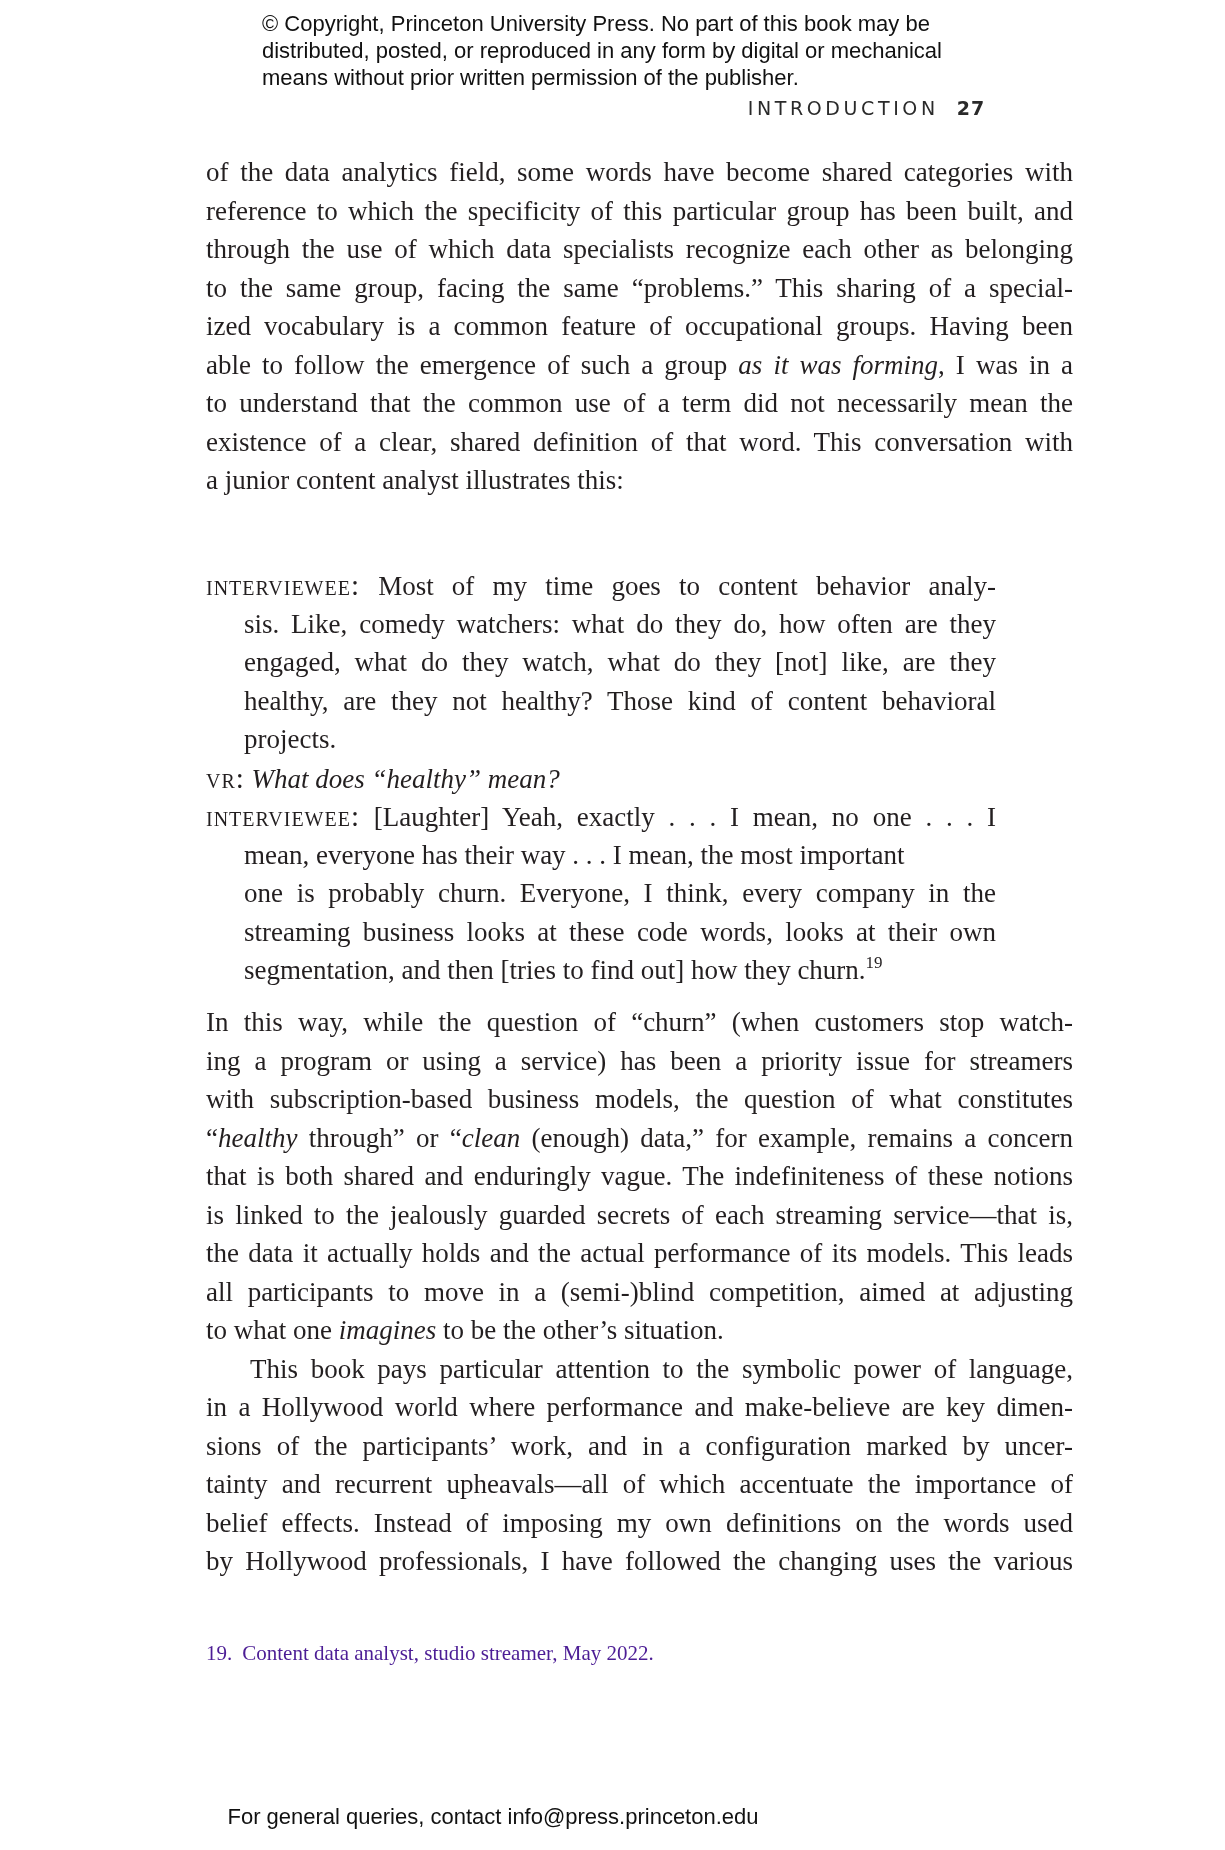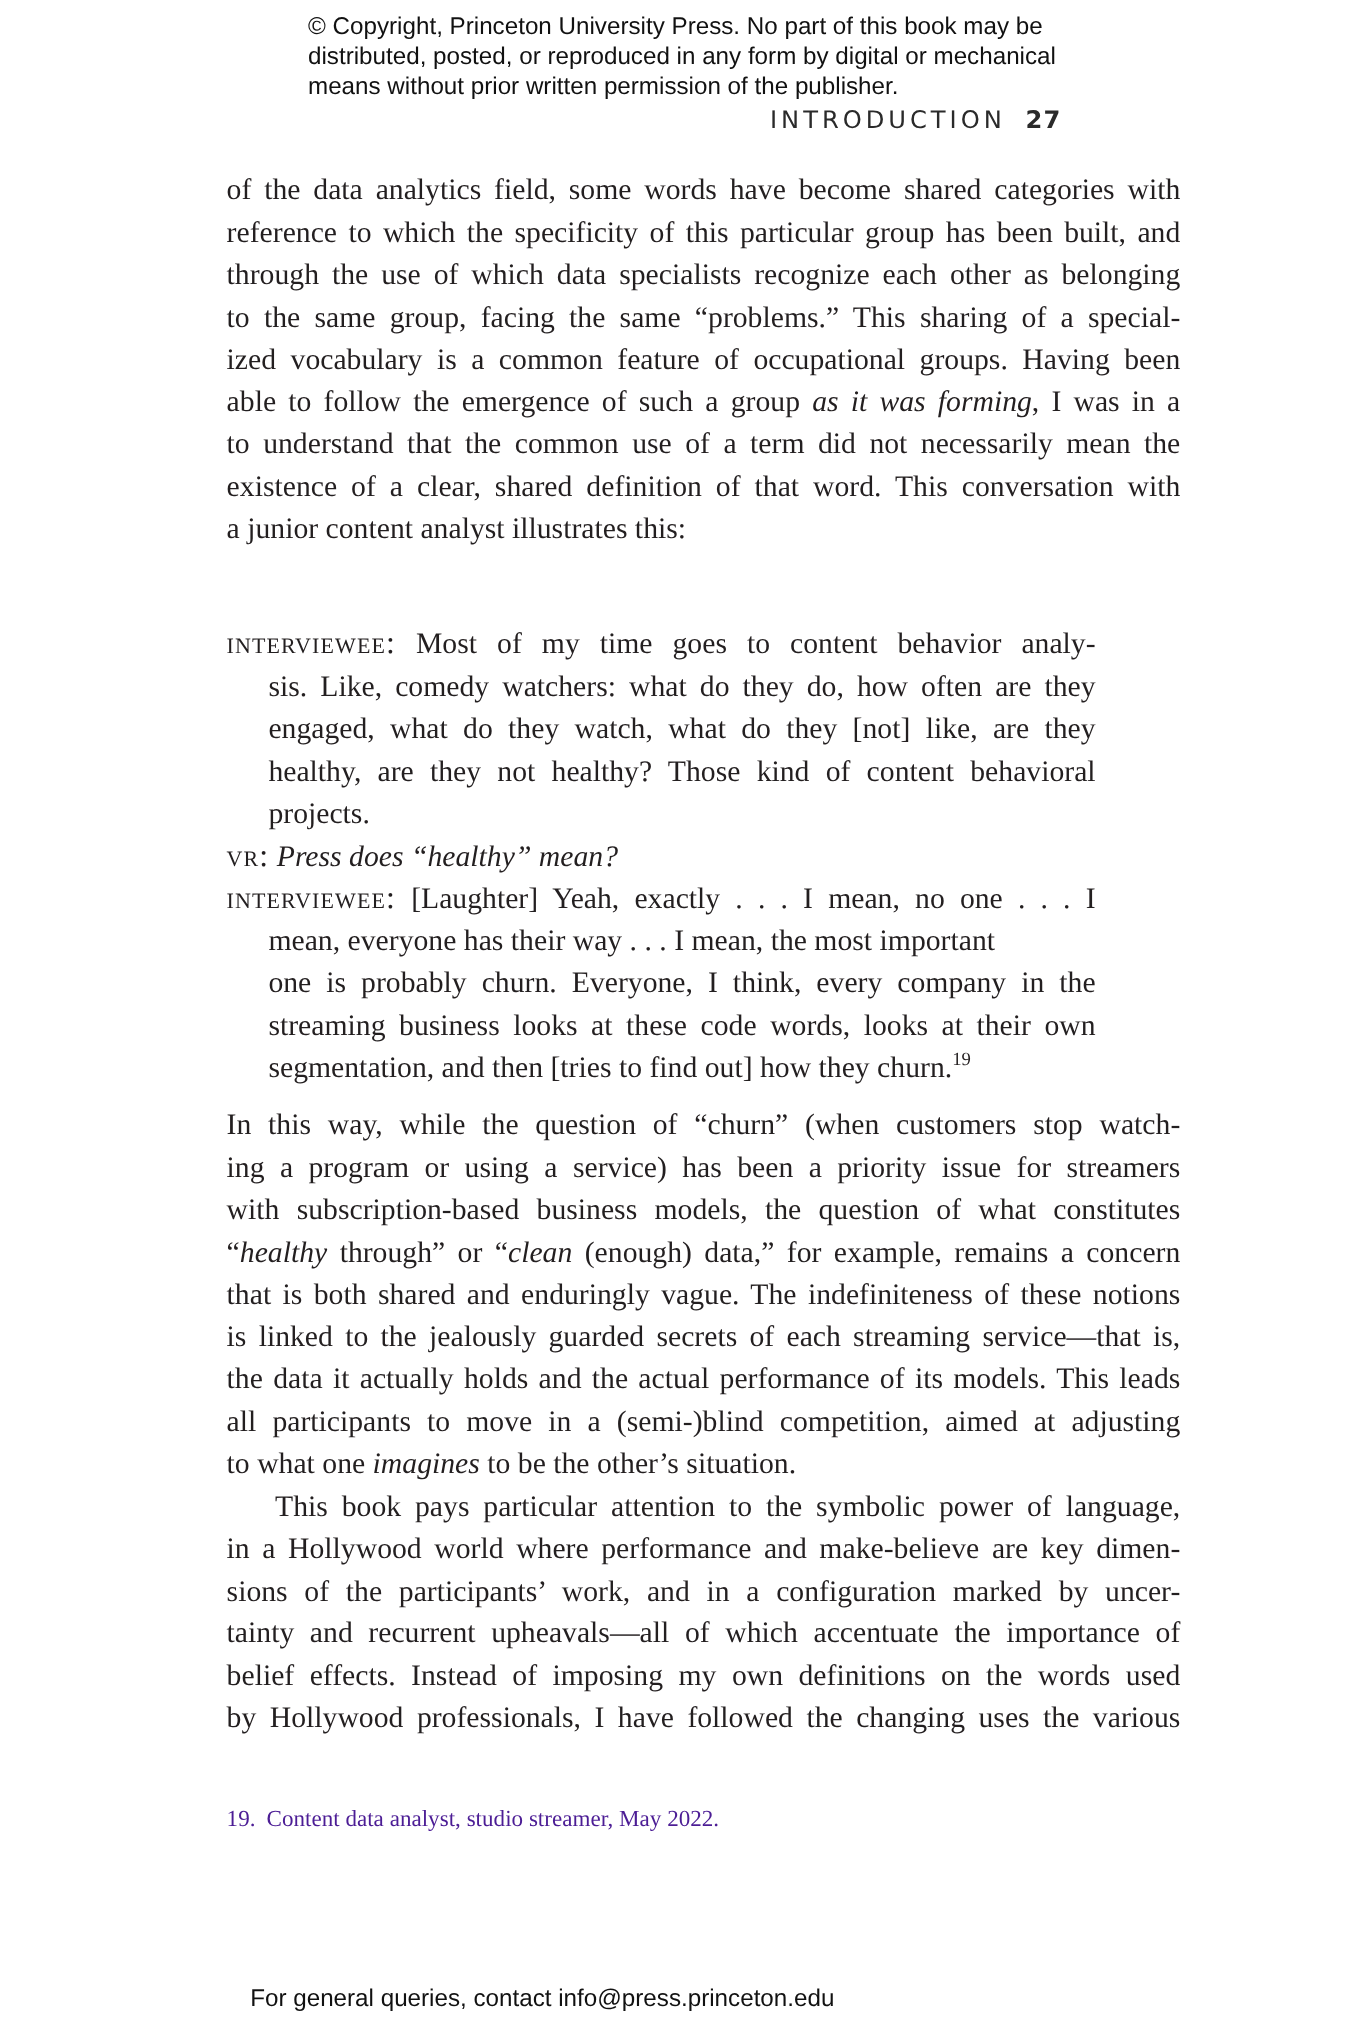--- a/index.html
+++ b/index.html
@@ -1,24 +1,24 @@
 <!DOCTYPE html>
 <html><head>
 <meta charset="utf-8">
 <style>
   html, body { margin: 0; padding: 0; background: #ffffff; }
   body { width: 1225px; height: 1850px; position: relative; overflow: hidden; color: #231f20; }
   .copyright {
-    position: absolute; left: 280px; top: 10px; width: 720px;
+    position: absolute; left: 262px; top: 10px; width: 720px;
     font-family: "Liberation Sans", sans-serif; font-size: 22px; line-height: 27px; color: #111;
   }
   .copyright div { white-space: nowrap; }
   .running-head {
-    position: absolute; left: 700px; top: 97px; width: 333px; text-align: left;
-    font-family: "DejaVu Sans", sans-serif; font-size: 22px; color: #2a2a2a; white-space: nowrap;
+    position: absolute; left: 700px; top: 97px; width: 333px; text-align: center;
+    font-family: "DejaVu Sans", sans-serif; font-size: 19px; color: #2a2a2a; white-space: nowrap;
   }
   .running-head .section { letter-spacing: 3.6px; }
   .running-head .pageno { font-weight: bold; margin-left: 18px; letter-spacing: 1px; }
   .body-text {
     position: absolute; left: 166px; width: 867px;
     font-family: "Liberation Serif", serif; font-size: 27px; color: #231f20; margin-left: 40px;
   }
   .line { height: 38.5px; line-height: 38.5px; white-space: nowrap; text-align: justify; text-align-last: justify; overflow: visible; }
   .line.last { text-align-last: left; }
   .line.indent { padding-left: 44px; }
@@ -64,21 +64,21 @@
   <div class="line">existence of a clear, shared definition of that word. This conversation with</div>
   <div class="line last">a junior content analyst illustrates this:</div>
 </div>
 
 <div class="interview">
   <div class="line"><span class="sc">interviewee:</span><span> Most of my time goes to content behavior analy-</span></div>
   <div class="line cont">sis. Like, comedy watchers: what do they do, how often are they</div>
   <div class="line cont">engaged, what do they watch, what do they [not] like, are they</div>
   <div class="line cont">healthy, are they not healthy? Those kind of content behavioral</div>
   <div class="line cont last">projects.</div>
-  <div class="line last"><span class="sc">vr:</span><em> Press does “healthy” mean?</em></div>
+  <div class="line last"><span class="sc">vr:</span><em> What does “healthy” mean?</em></div>
   <div class="line"><span class="sc">interviewee:</span><span> [Laughter] Yeah, exactly . . . I mean, no one . . . I</span></div>
   <div class="line cont last">mean, everyone has their way . . . I mean, the most important</div>
   <div class="line cont">one is probably churn. Everyone, I think, every company in the</div>
   <div class="line cont">streaming business looks at these code words, looks at their own</div>
   <div class="line cont last"><span>segmentation, and then [tries to find out] how they churn.</span><sup>19</sup></div>
 </div>
 
 <div class="body-text p2">
   <div class="line">In this way, while the question of “churn” (when customers stop watch-</div>
   <div class="line">ing a program or using a service) has been a priority issue for streamers</div>

